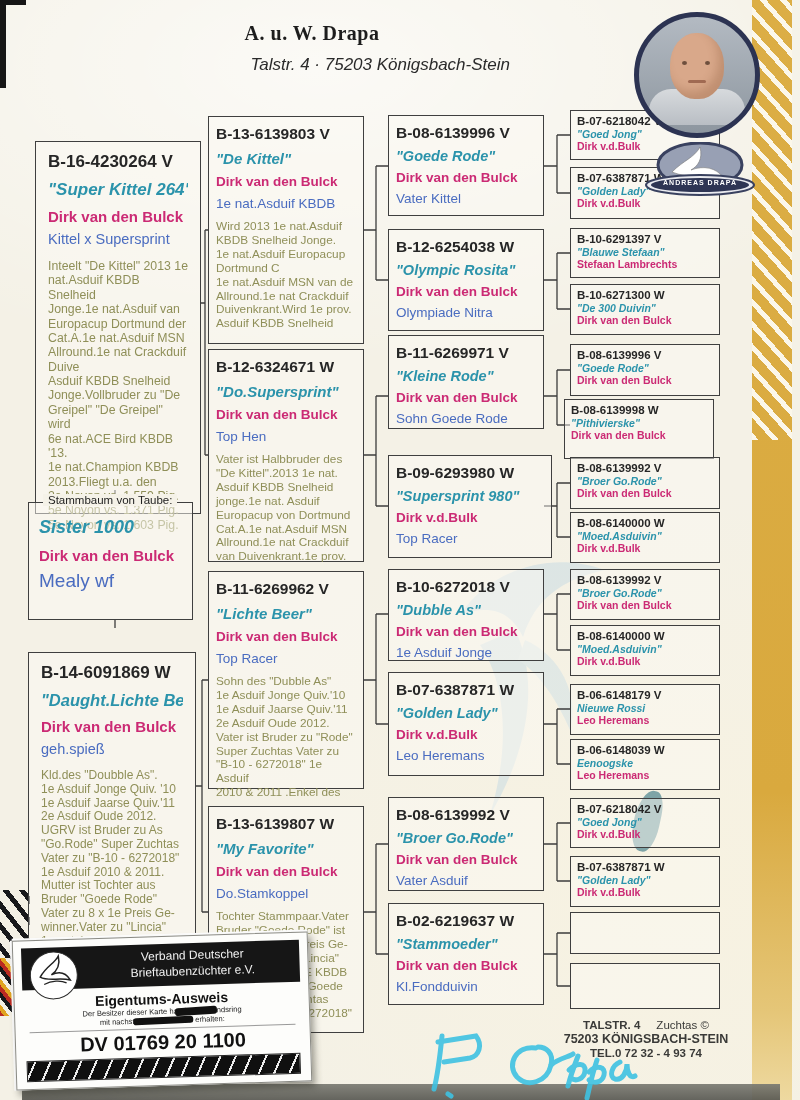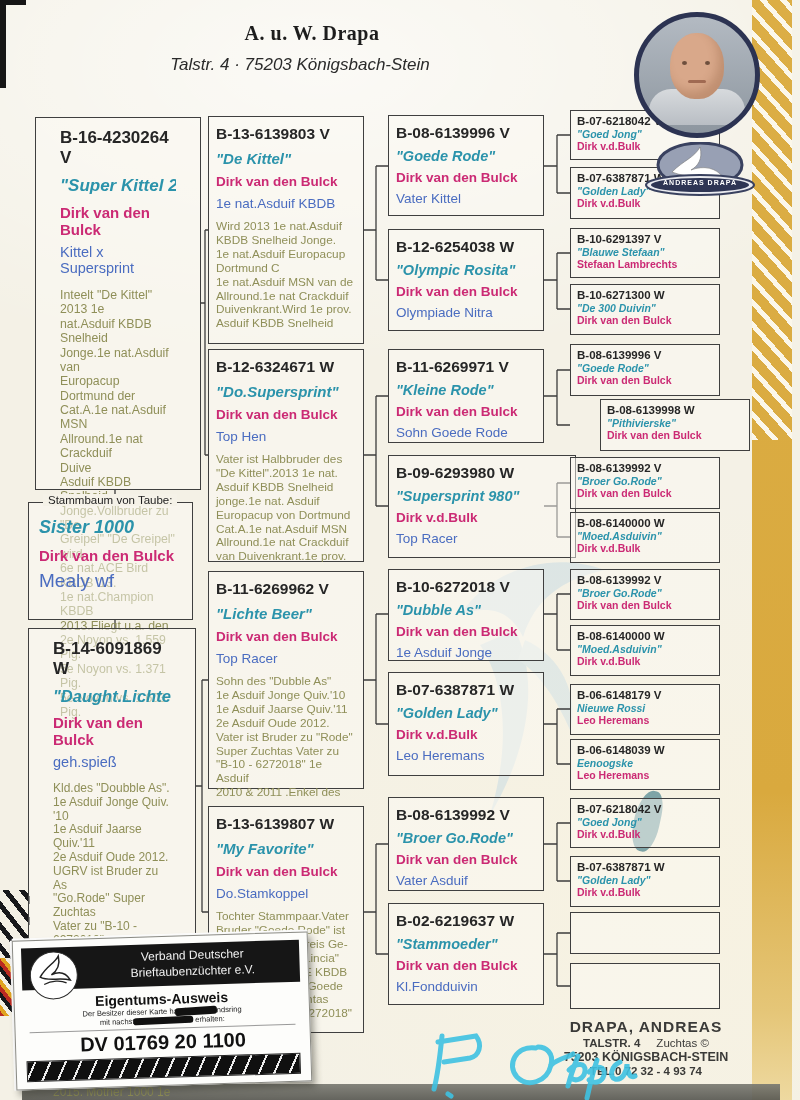--- a/index.html
+++ b/index.html
@@ -5,21 +5,21 @@
   html,body{margin:0;padding:0;}
   #page{position:relative;width:800px;height:1100px;overflow:hidden;
     font-family:"Liberation Sans",sans-serif;
     background:
       radial-gradient(ellipse 600px 300px at 40% 6%, rgba(255,255,255,.65), rgba(255,255,255,0)),
       radial-gradient(ellipse 500px 400px at 85% 80%, rgba(250,243,220,.5), rgba(250,243,220,0)),
       #f4f1e6;}
   
   .hdr-name{position:absolute;left:132px;top:22px;width:360px;text-align:center;
     font-family:"Liberation Serif",serif;font-weight:bold;font-size:20px;color:#1d1d1d;letter-spacing:.5px;}
-  .hdr-addr{position:absolute;left:90px;top:55px;width:420px;text-align:center;
+  .hdr-addr{position:absolute;left:90px;top:55px;width:420px;text-align:right;
     font-style:italic;font-size:17px;color:#2a2a2a;}
   .hdr-contact{position:absolute;left:30px;top:87px;width:520px;text-align:center;
     font-weight:bold;font-size:12px;color:#222;}
   
   .photo{position:absolute;left:634px;top:12px;width:116px;height:116px;border-radius:50%;
     border:5px solid #2c3352;overflow:hidden;background:linear-gradient(#b3bac2,#8d969f);z-index:4;}
   .photo .head{width:54px;height:66px;margin:16px auto 0;background:#d9a88a;border-radius:48% 48% 46% 46%;
     box-shadow:inset -6px -8px 10px rgba(120,70,40,.25);position:relative;}
   .photo .head:before{content:"";position:absolute;left:12px;top:28px;width:5px;height:4px;background:#6e4f3d;border-radius:50%;
     box-shadow:23px 0 0 #6e4f3d;}
@@ -44,21 +44,21 @@
   .scan-bottom{position:absolute;left:22px;top:1084px;width:758px;height:16px;z-index:2;
     background:linear-gradient(#7a7a72,#585852);opacity:.92;}
   .watermark{position:absolute;left:420px;top:545px;width:200px;height:290px;opacity:.38;z-index:0;}
   
   .pbox{position:absolute;border:1.5px solid #3f3f3f;background:rgba(252,250,244,.5);box-sizing:border-box;z-index:3;}
   .ring{font-weight:bold;color:#262626;}
   .pname{font-weight:bold;font-style:italic;color:#2b93ab;}
   .breeder{font-weight:bold;color:#cb2a74;}
   .note{color:#4a6cc0;}
   .desc{color:#8f8f58;white-space:pre-line;}
-  .g1{padding:10px 24px;}
+  .g1{padding:10px 12px;margin-top:24px;}
   .g1 .ring{font-size:17px;margin-bottom:8px;}
   .g1 .pname{font-size:17px;margin-bottom:8px;white-space:nowrap;overflow:hidden;}
   .g1 .breeder{font-size:15px;margin-bottom:6px;}
   .g1 .note{font-size:14.5px;margin-bottom:12px;}
   .g1 .desc{font-size:12.3px;line-height:1.17;}
   .subj{padding:14px 10px 6px;}
   .subj .ring{font-size:19px;margin-bottom:7px;}
   .subj .pname{font-size:18px;margin-bottom:9px;}
   .subj .breeder{font-size:15px;margin-bottom:6px;}
   .subj .note{font-size:19px;}
@@ -274,27 +274,27 @@
     <div class="pname">"Goede Rode"</div>
     <div class="breeder">Dirk van den Bulck</div>
     <div class="note">Vater Kittel</div>
   </div>
   <div class="pbox g3" style="left:388px;top:229px;width:156px;height:102px;">
     <div class="ring">B-12-6254038 W</div>
     <div class="pname">"Olympic Rosita"</div>
     <div class="breeder">Dirk van den Bulck</div>
     <div class="note">Olympiade Nitra</div>
   </div>
-  <div class="pbox g3" style="left:388px;top:349px;width:156px;height:94px;">
+  <div class="pbox g3" style="left:388px;top:335px;width:156px;height:94px;">
     <div class="ring">B-11-6269971 V</div>
     <div class="pname">"Kleine Rode"</div>
     <div class="breeder">Dirk van den Bulck</div>
     <div class="note">Sohn Goede Rode</div>
   </div>
-  <div class="pbox g3" style="left:388px;top:455px;width:188px;height:103px;">
+  <div class="pbox g3" style="left:388px;top:455px;width:164px;height:103px;">
     <div class="ring">B-09-6293980 W</div>
     <div class="pname">"Supersprint 980"</div>
     <div class="breeder">Dirk v.d.Bulk</div>
     <div class="note">Top Racer</div>
   </div>
   <div class="pbox g3" style="left:388px;top:569px;width:156px;height:92px;">
     <div class="ring">B-10-6272018 V</div>
     <div class="pname">"Dubble As"</div>
     <div class="breeder">Dirk van den Bulck</div>
     <div class="note">1e Asduif Jonge</div>
@@ -336,21 +336,21 @@
   <div class="pbox g4" style="left:570px;top:284px;width:150px;height:51px;">
     <div class="ring">B-10-6271300 W</div>
     <div class="pname">"De 300 Duivin"</div>
     <div class="breeder">Dirk van den Bulck</div>
   </div>
   <div class="pbox g4" style="left:570px;top:344px;width:150px;height:52px;">
     <div class="ring">B-08-6139996 V</div>
     <div class="pname">"Goede Rode"</div>
     <div class="breeder">Dirk van den Bulck</div>
   </div>
-  <div class="pbox g4" style="left:600px;top:399px;width:150px;height:52px;">
+  <div class="pbox g4" style="left:564px;top:399px;width:150px;height:60px;">
     <div class="ring">B-08-6139998 W</div>
     <div class="pname">"Pithivierske"</div>
     <div class="breeder">Dirk van den Bulck</div>
   </div>
   <div class="pbox g4" style="left:570px;top:457px;width:150px;height:52px;">
     <div class="ring">B-08-6139992 V</div>
     <div class="pname">"Broer Go.Rode"</div>
     <div class="breeder">Dirk van den Bulck</div>
   </div>
   <div class="pbox g4" style="left:570px;top:512px;width:150px;height:51px;">
@@ -413,21 +413,20 @@
       <div>Der Besitzer dieser Karte hat den Verbandsring</div>
       <div>mit nachstehenden Zeichen erhalten:</div>
       <div class="smudge" style="left:160px;top:1px;width:42px;height:8px;transform:rotate(-2deg);"></div>
       <div class="smudge" style="left:118px;top:10px;width:60px;height:7px;transform:rotate(-1deg);"></div>
     </div>
     <div class="card-ring">DV 01769 20 1100</div>
     <div class="card-pattern"></div>
   </div>
 
   <div class="footer">
-    <div class="f-owner">DRAPA, ANDREAS</div>
     <div class="f-line2">
       <span class="f-street">TALSTR. 4</span>
       <span>Zuchtas ©</span>
     </div>
     <div class="f-city">75203 KÖNIGSBACH-STEIN</div>
     <div class="f-tel">TEL.0 72 32 - 4 93 74</div>
   </div>
 
   <svg class="signature" width="250" height="90" viewBox="0 0 250 90">
     <g stroke="#3fc2e2" stroke-width="5" fill="none" stroke-linecap="round" opacity="0.9">

